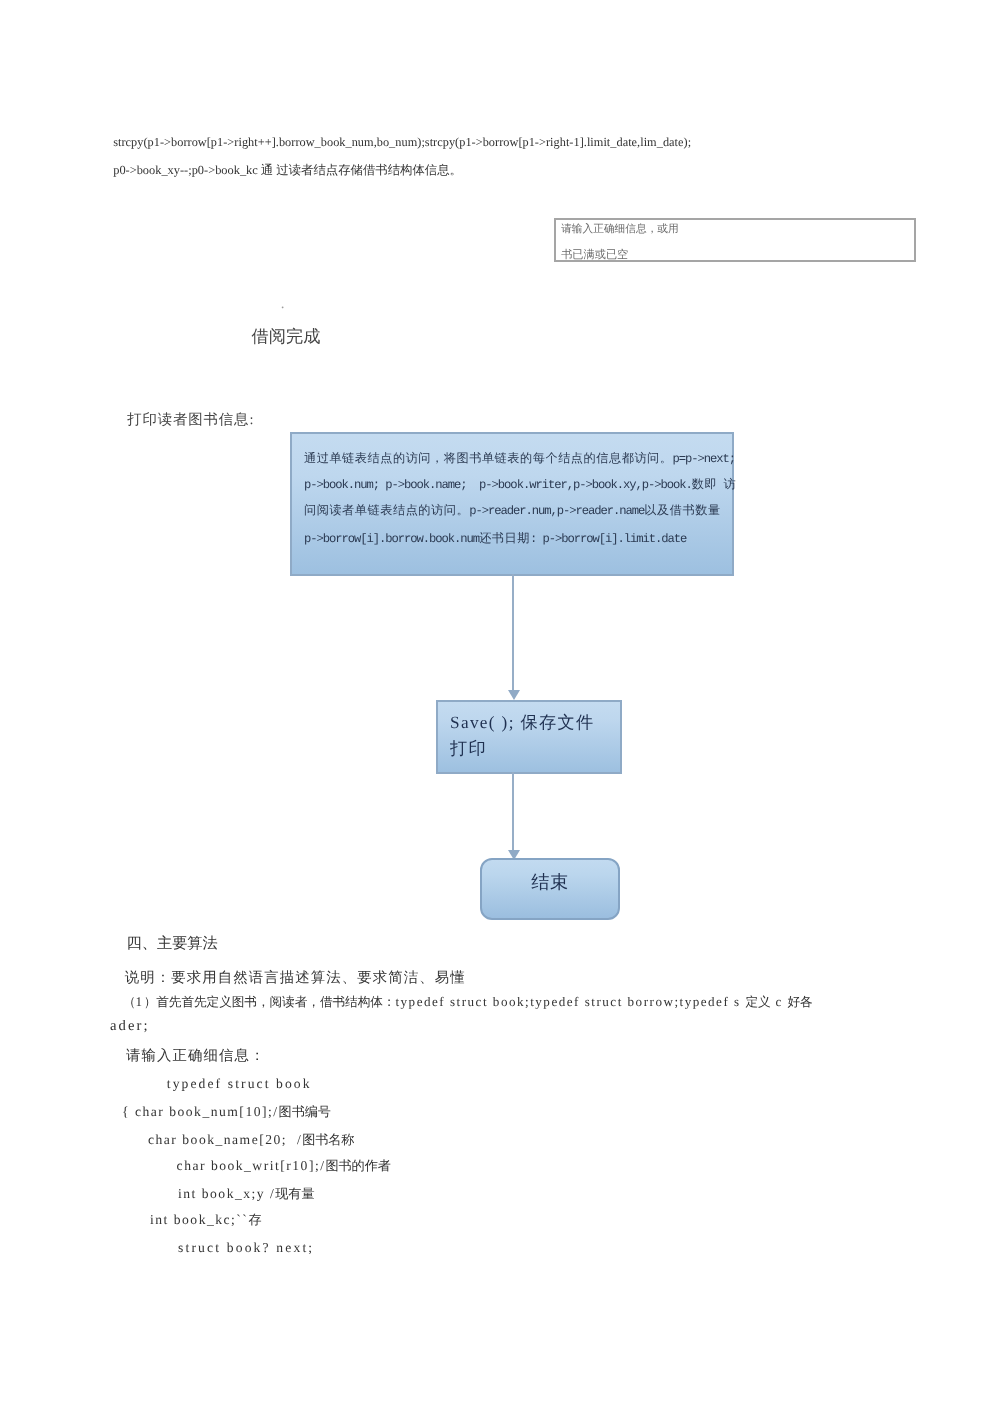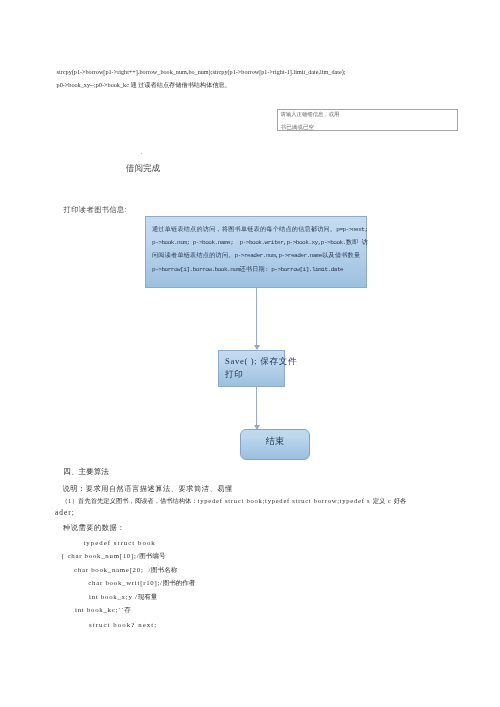--- a/index.html
+++ b/index.html
@@ -26,21 +26,21 @@
   
   #proc-box{position:absolute;left:145px;top:216px;width:222.4px;height:71.6px;
      background:linear-gradient(to bottom,#c4dbf0 0%,#bed7ee 30%,#9dc0e0 100%);
      border:1px solid #8faac6;box-sizing:border-box;}
   #proc-box .ln{position:absolute;left:6px;font-size:6.1px;color:#2b3a52;white-space:pre;font-family:"Liberation Mono", monospace;}
   #proc-box .lat{letter-spacing:-0.53px;}
   #proc-box .cjk{letter-spacing:0.26px;}
   
   .vline{position:absolute;background:#97aec7;width:1.1px;}
   .arrowhead{position:absolute;width:0;height:0;border-left:3px solid transparent;border-right:3px solid transparent;border-top:5.0px solid #90aac6;}
-  #save-box{position:absolute;left:218px;top:350px;width:67px;height:36.6px;
+  #save-box{position:absolute;left:218px;top:350px;width:93px;height:36.6px;
      background:linear-gradient(to bottom,#c4dbf0 0%,#bed7ee 25%,#9dc0e0 100%);
      border:1px solid #8faac6;box-sizing:border-box;}
   #save-box .ln{position:absolute;left:6px;font-size:8.6px;color:#1f3050;white-space:pre;letter-spacing:0.68px;}
   #end-box{position:absolute;left:219.8px;top:428.8px;width:70.2px;height:30.8px;
      background:linear-gradient(to bottom,#c2daf0 0%,#bbd6ed 25%,#9bbedf 100%);
      border:1px solid #85a4c4;border-radius:6px;box-sizing:border-box;margin-left:20px;}
   #end-box .ln{position:absolute;width:100%;text-align:center;top:5.4px;font-size:9.1px;color:#1f3050;letter-spacing:0.3px;text-indent:0.3px;}
   
   .b{position:absolute;white-space:pre;color:#333333;text-align:right;}
   .mono{font-family:"Liberation Serif", serif;letter-spacing:0.75px;}
@@ -94,21 +94,21 @@
   <div class="arrowhead" style="left:253.8px;top:424.6px;"></div>
 
   <div id="end-box">
     <div class="ln">结束</div>
   </div>
 
   <div class="b" id="b1">四、主要算法</div>
   <div class="b" id="b2">说明：要求用自然语言描述算法、要求简洁、易懂</div>
   <div class="b mono" id="b3"><span class="cjk">（</span><span class="lat">1</span><span class="cjk">）首先首先定义图书，阅读者，借书结构体：</span><span class="lat">typedef struct book;typedef struct borrow;typedef s </span><span class="cjk">定义</span><span class="lat"> c </span><span class="cjk">好各</span></div>
   <div class="b mono" id="b4">ader;</div>
-  <div class="b" id="b5">种说需要的数据：</div>
+  <div class="b" id="b5">请输入正确细信息：</div>
   <div class="b mono" id="b6">typedef struct book</div>
   <div class="b mono" id="b7"><span class="lat">{ char book_num[10];/</span><span class="cjk">图书编号</span></div>
   <div class="b mono" id="b8"><span class="lat">char book_name[20;  /</span><span class="cjk">图书名称</span></div>
   <div class="b mono" id="b9"><span class="lat">char book_writ[r10];/</span><span class="cjk">图书的作者</span></div>
   <div class="b mono" id="b10"><span class="lat">int book_x;y /</span><span class="cjk">现有量</span></div>
   <div class="b mono" id="b11"><span class="lat">int book_kc;``</span><span class="cjk">存</span></div>
   <div class="b mono" id="b12">struct book? next;</div>
 
 </div>
 

